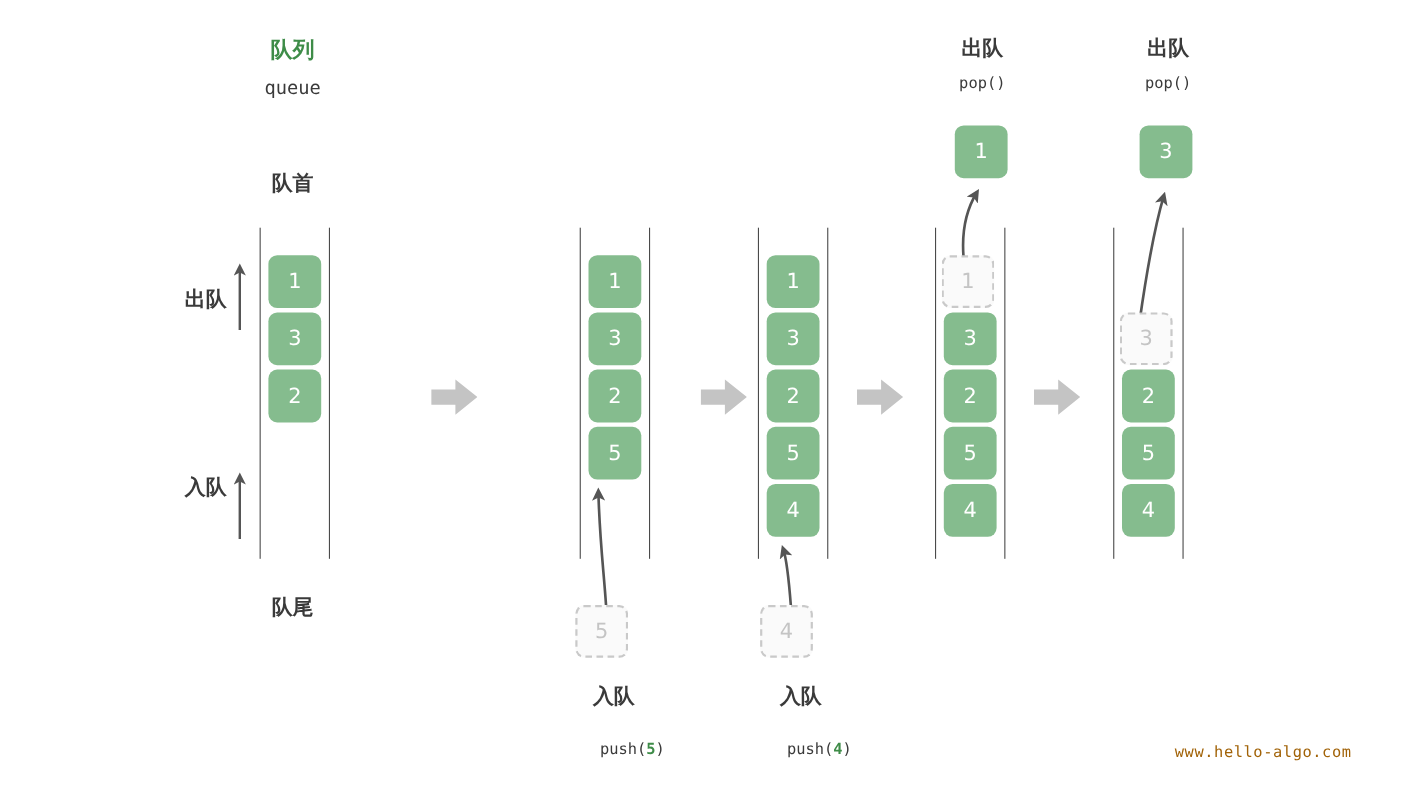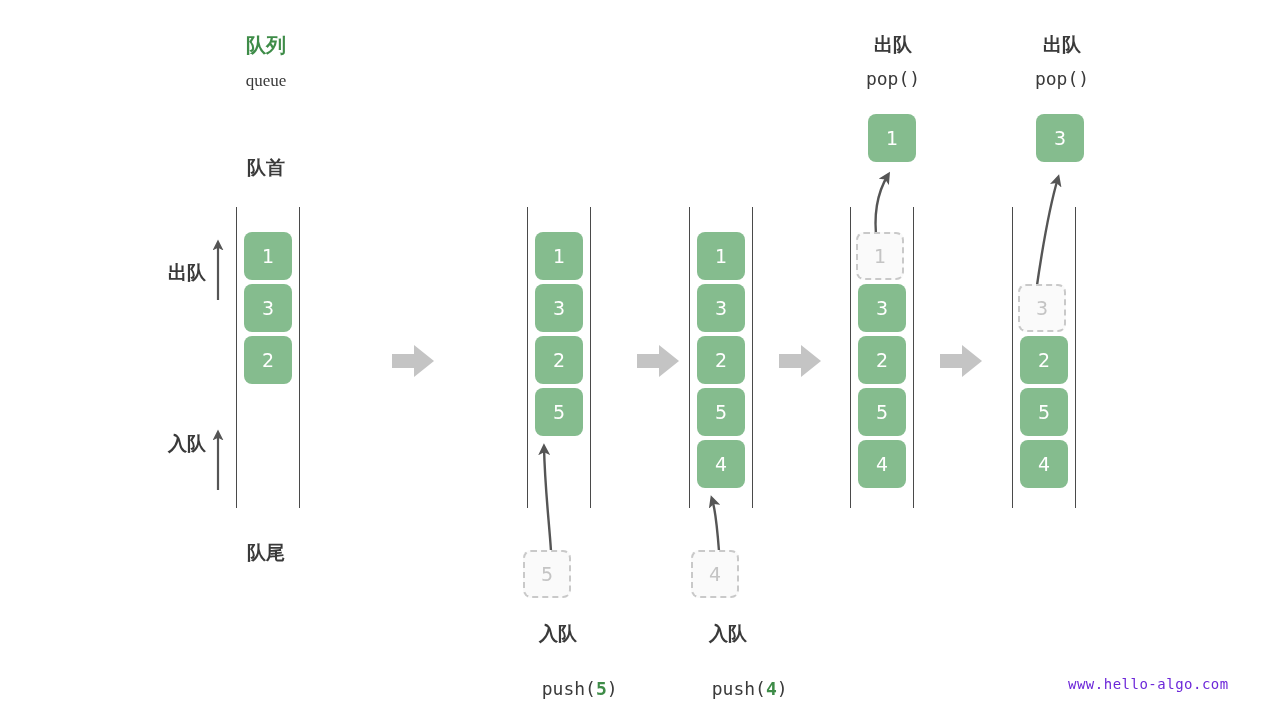--- a/index.html
+++ b/index.html
@@ -14,28 +14,28 @@
   
   .lbl{
     position:absolute;
     color:#3a3a3a;
     text-align:center;
     white-space:pre;
     line-height:1.25;
     user-select:none;
   }
   .lbl-cn{ font-weight:bold; font-size:19px; }
-  .lbl-mono{ font-family:"DejaVu Sans Mono","Liberation Mono",monospace; font-size:18px; font-weight:normal; }
+  .lbl-mono{ font-family:"DejaVu Sans Mono","Liberation Mono",monospace; font-size:14px; font-weight:normal; }
   .title-cn{ font-weight:bold; font-size:20px; color:#3E8C48; }
   .title-mono{ font-family:"DejaVu Sans Mono","Liberation Mono",monospace; font-size:17px; color:#3a3a3a; }
   .accent-num{ color:#3E8C48; font-weight:bold; }
   .watermark{
     position:absolute;
     font-family:"DejaVu Sans Mono","Liberation Mono",monospace;
-    font-size:14px;color:#6d28d9;letter-spacing:.5px;
+    font-size:14px;color:#a16207;letter-spacing:.5px;
   }
 
   
   .rail{
     position:absolute;width:1px;background:#4a4a4a;
   }
 
   
   .cell{
     position:absolute;
@@ -91,21 +91,21 @@
     <g>
       <path d="M877,243 C873,215 877,193 888,175" fill="none" stroke="#555" stroke-width="2.4" marker-end="url(#head)"></path>
     </g>
 
     <g>
       <path d="M1036,292 C1042,250 1050,205 1058,178" fill="none" stroke="#555" stroke-width="2.4" marker-end="url(#head)"></path>
     </g>
   </svg>
 
   <div class="lbl title-cn" style="left:216px;top:33px;width:100px;">队列</div>
-  <div class="lbl title-mono" style="left:206px;top:70px;width:120px;font-family:Liberation Serif, serif;">queue</div>
+  <div class="lbl title-mono" style="left:206px;top:70px;width:120px;">queue</div>
 
   <div class="lbl lbl-cn" style="left:226px;top:156px;width:80px;">队首</div>
   <div class="lbl lbl-cn" style="left:226px;top:541px;width:80px;">队尾</div>
   <div class="lbl lbl-cn" style="left:144px;top:261px;width:62px;text-align:right;">出队</div>
   <div class="lbl lbl-cn" style="left:144px;top:432px;width:62px;text-align:right;">入队</div>
 
   <div class="rail" style="left:236px;top:207px;height:301px;"></div>
   <div class="rail" style="left:299px;top:207px;height:301px;"></div>
   <div class="cell" style="left:244px;top:232px;">1</div>
   <div class="cell" style="left:244px;top:284px;">3</div>

